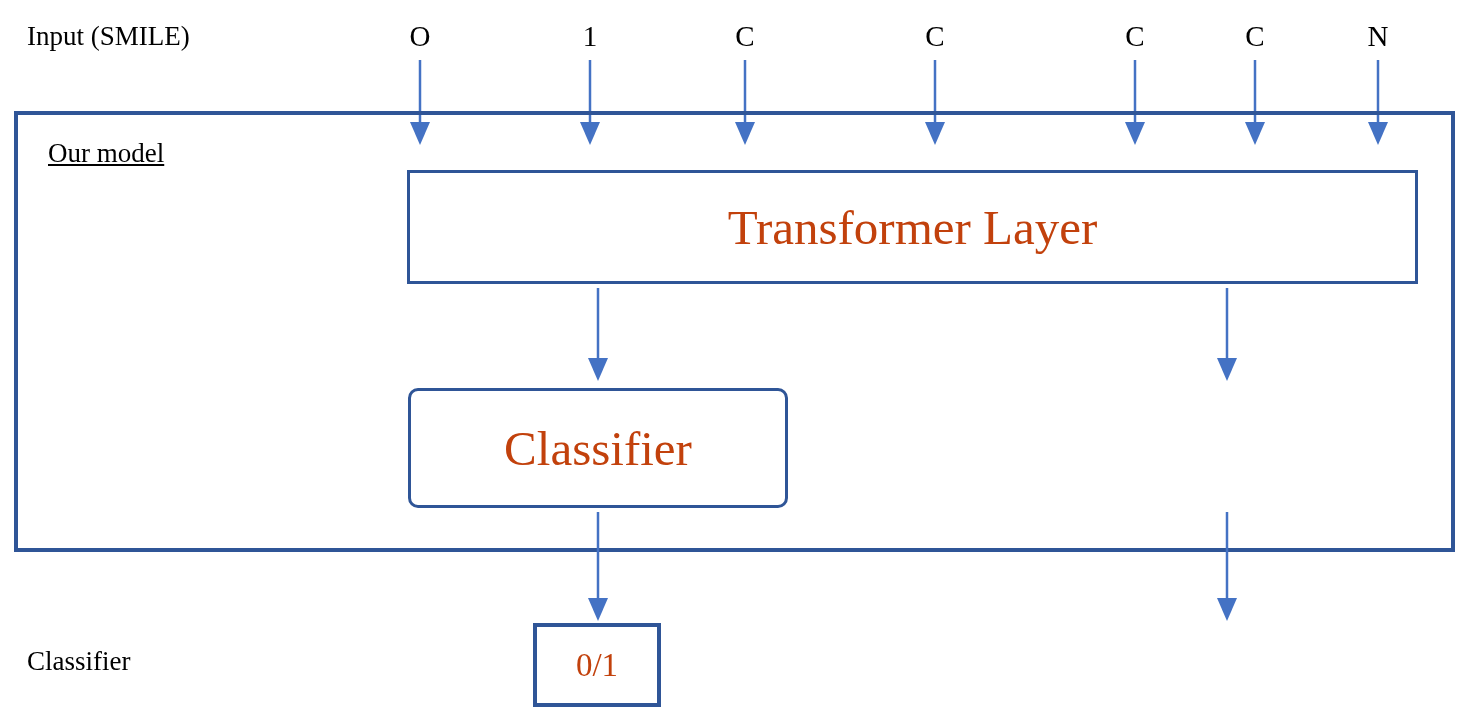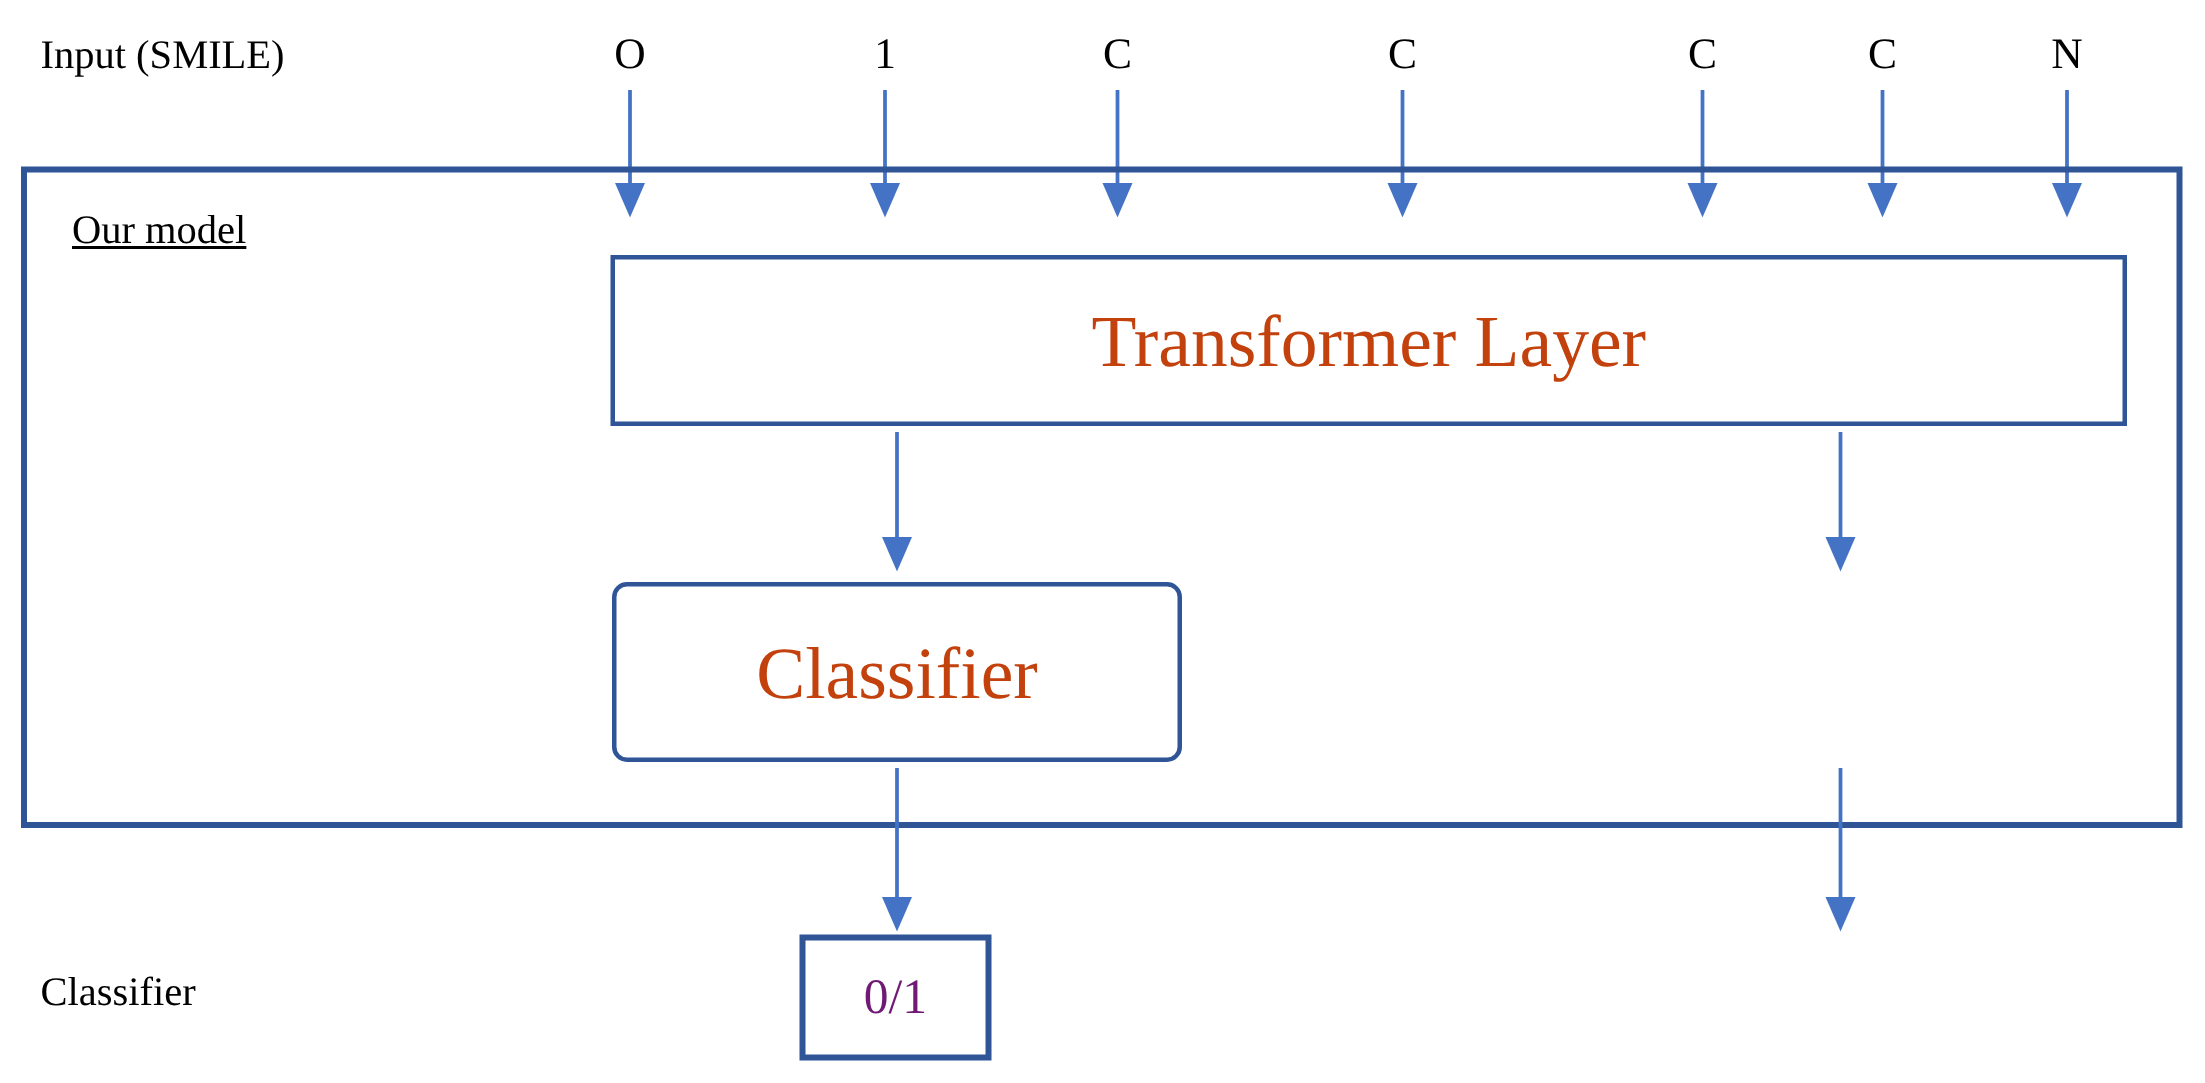--- a/index.html
+++ b/index.html
@@ -59,21 +59,21 @@
     border: 4px solid #2F5597;
     box-sizing: border-box;
     background: #ffffff;
     display: flex;
     align-items: center;
     justify-content: center;
   }
   .pred-box .box-label {
     font-size: 33px;
     line-height: 1;
-    color: #701a75;
+    color: #c2410c;
     white-space: nowrap;
   }
 
   
   .arrow { pointer-events: none; }
   .arrow svg { display: block; }
 </style>
 </head>
 <body>
 

